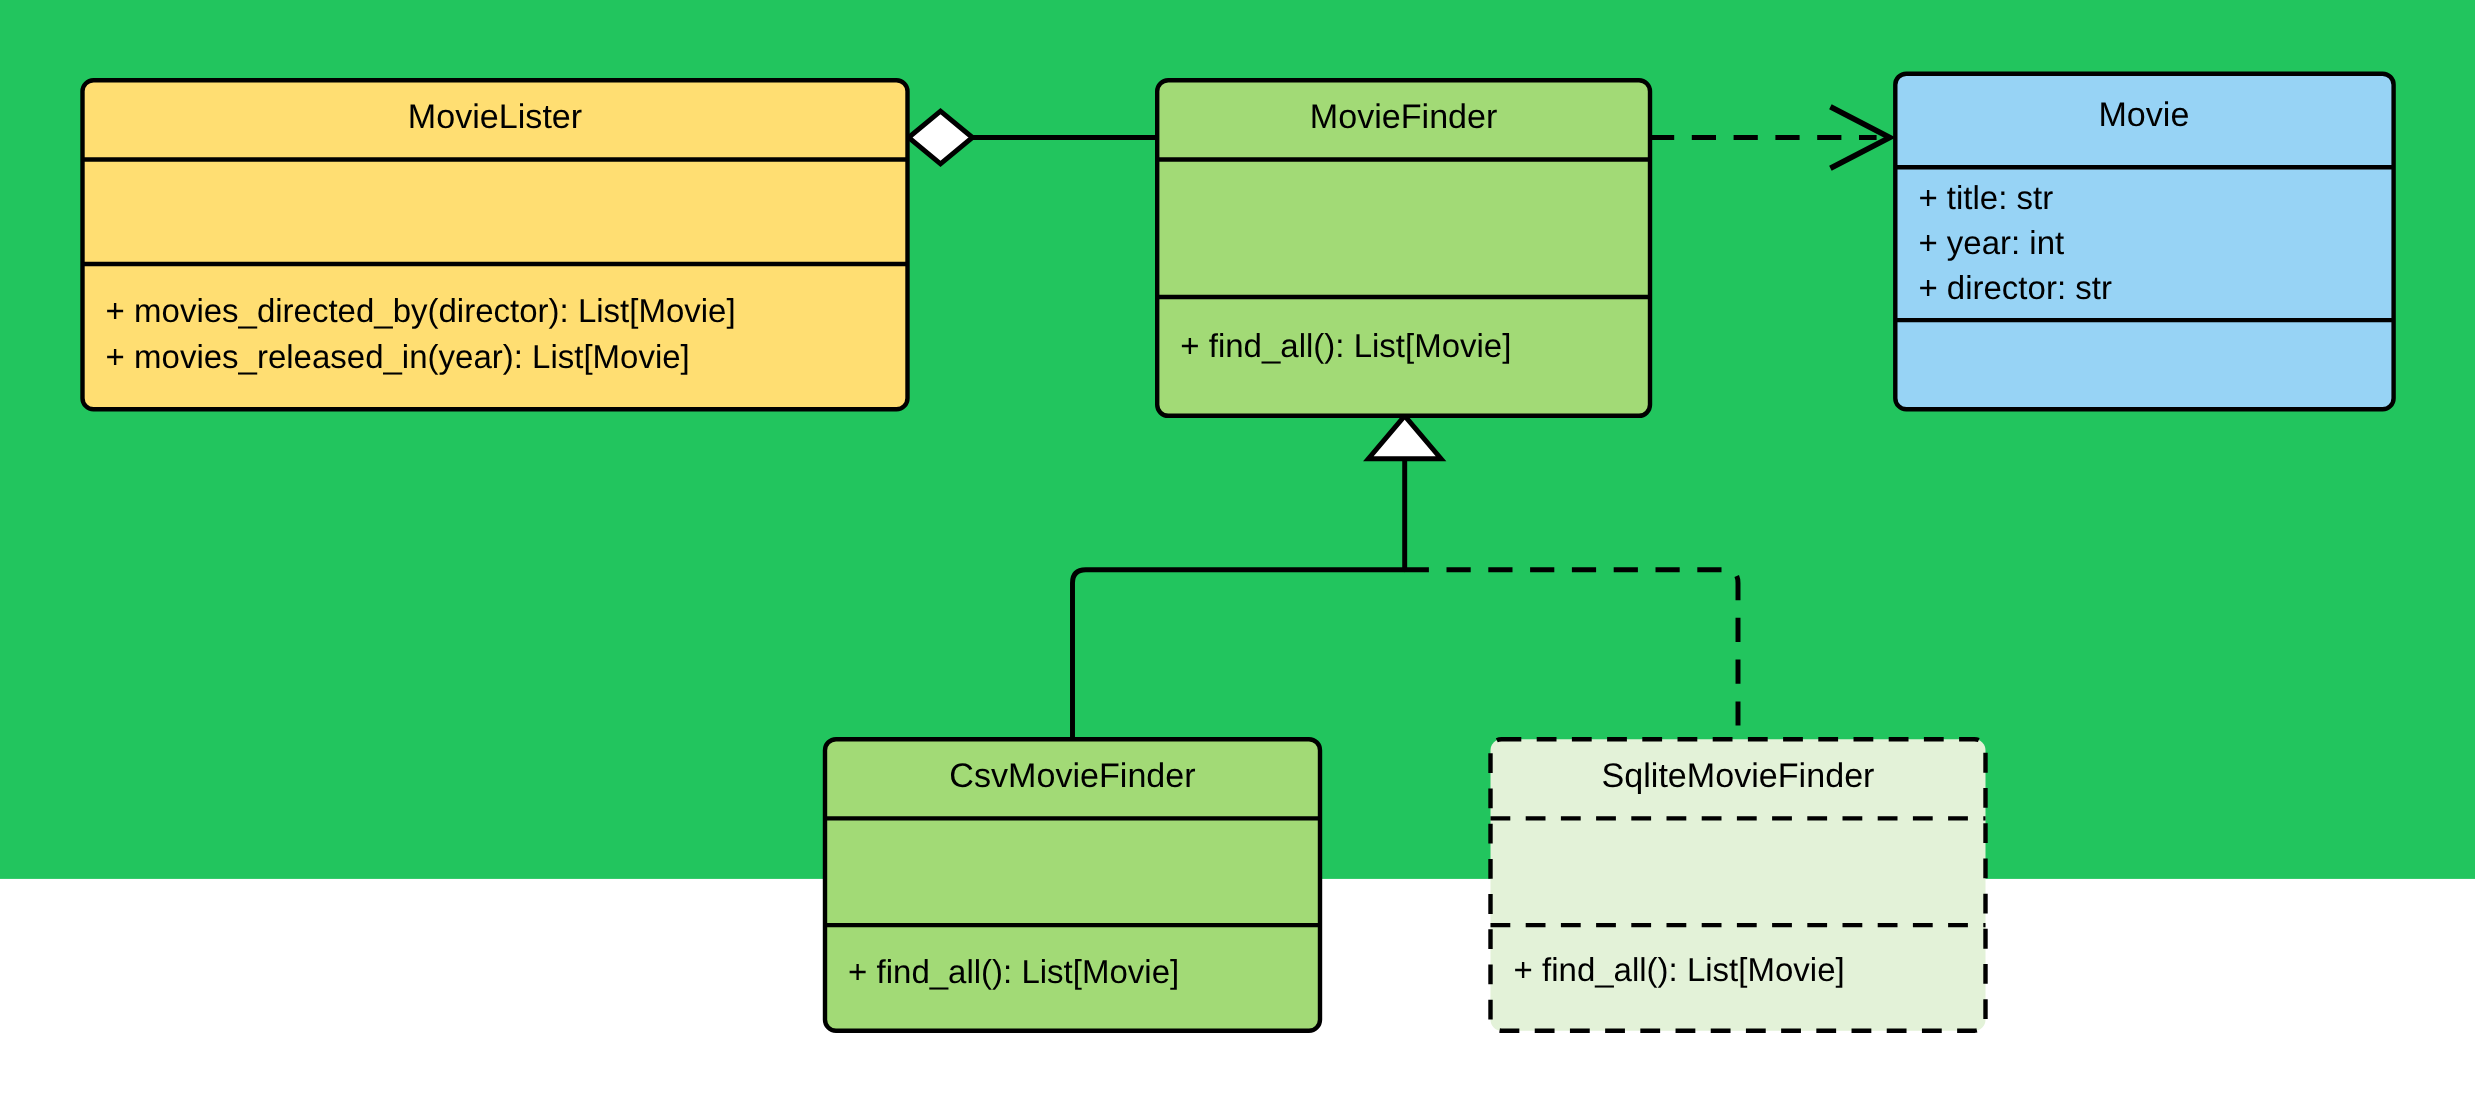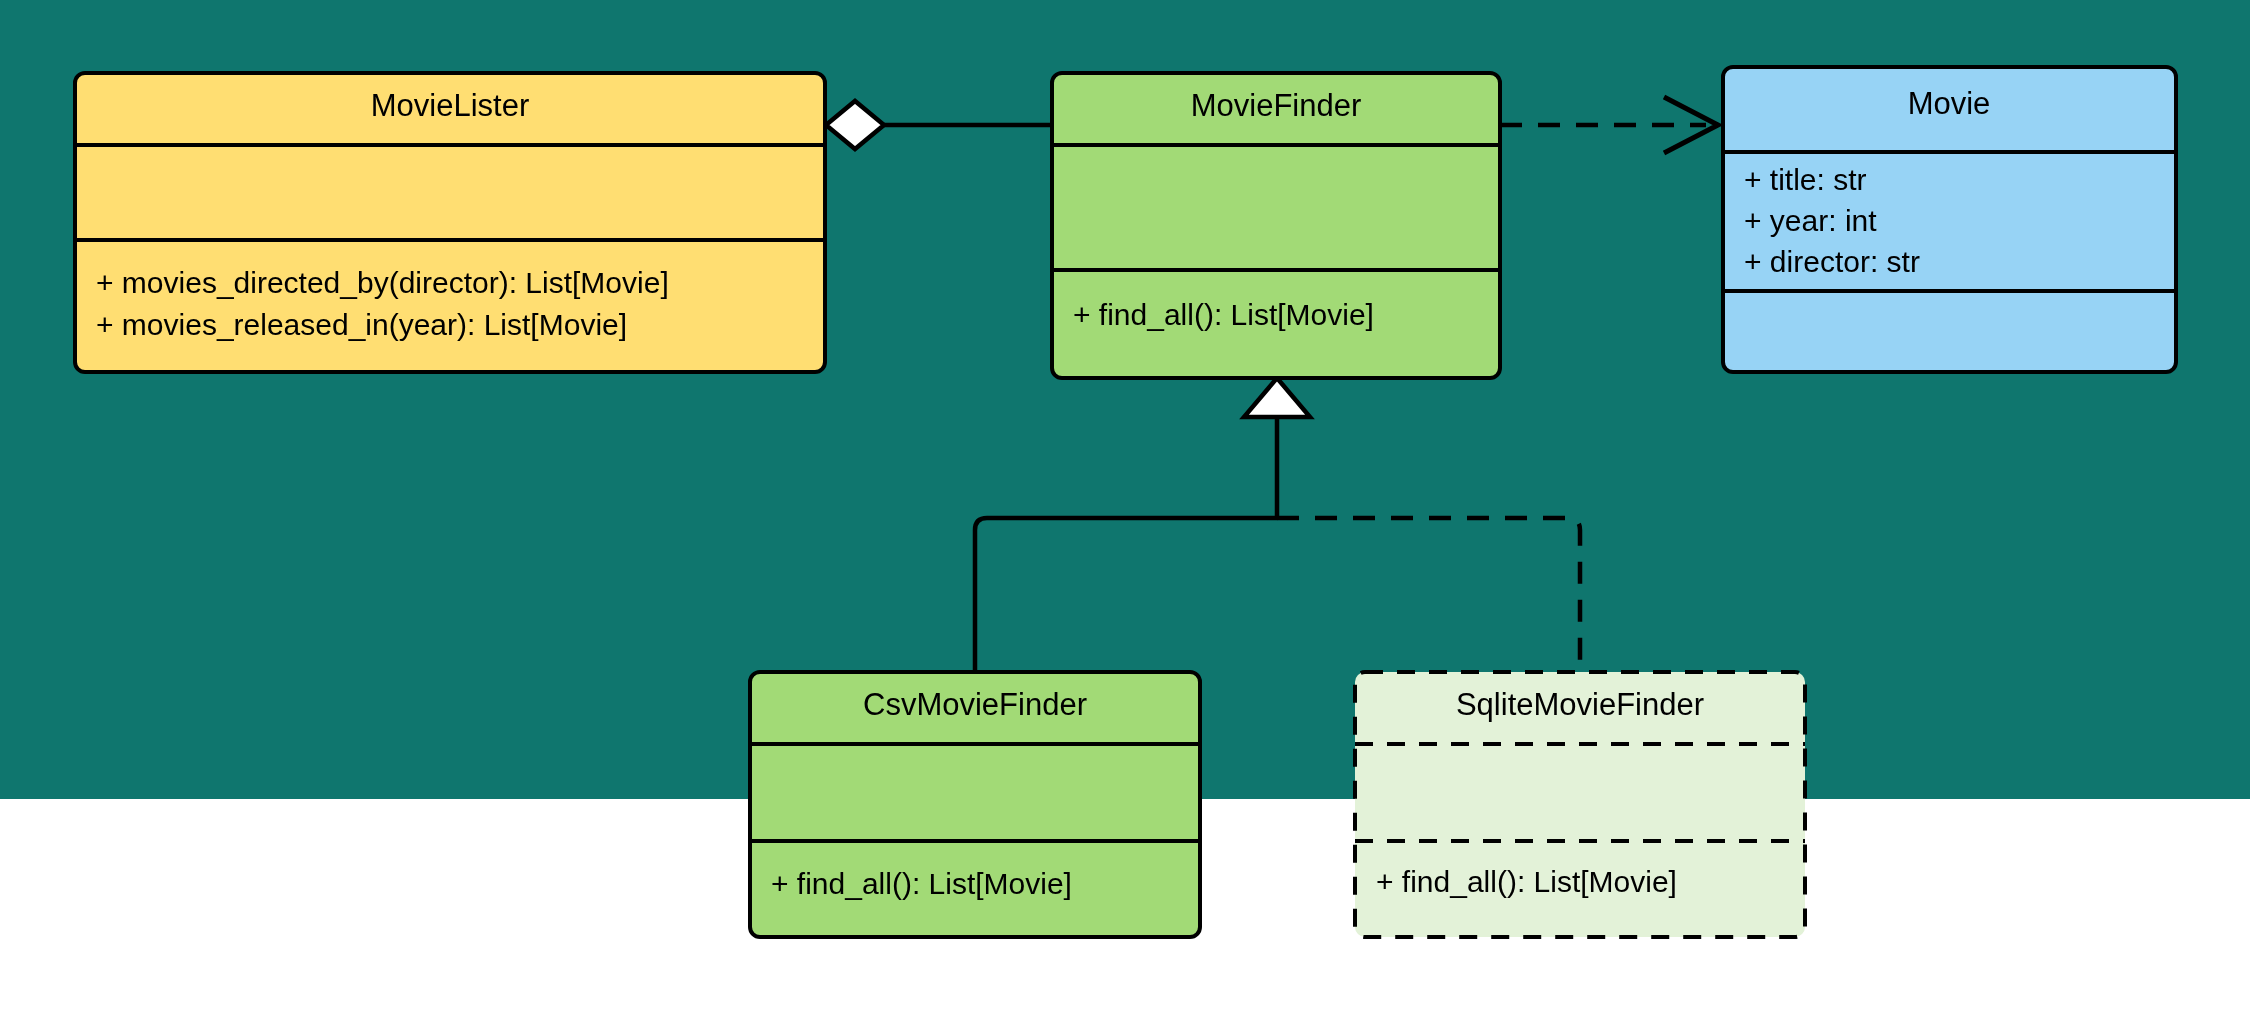--- a/index.html
+++ b/index.html
@@ -10,21 +10,21 @@
   body {
     width: 2250px;
     height: 1011px;
     font-family: "Liberation Sans", sans-serif;
     overflow: hidden;
   }
   #diagram-root {
     position: relative;
     width: 2250px;
     height: 799px;
-    background: #0f766e;
+    background: #22c55e;
   }
   svg.uml-canvas {
     display: block;
     width: 2250px;
     height: 1011px;
   }
   text {
     font-family: "Liberation Sans", sans-serif;
     fill: #000000;
   }

